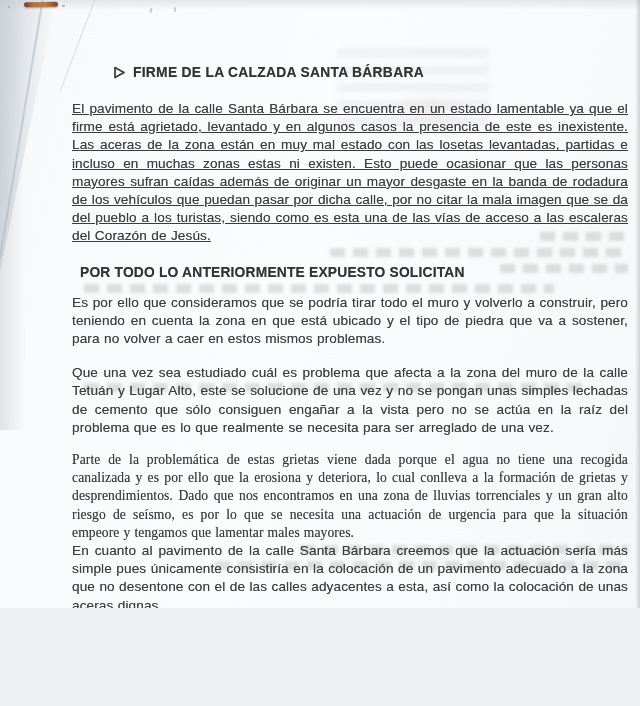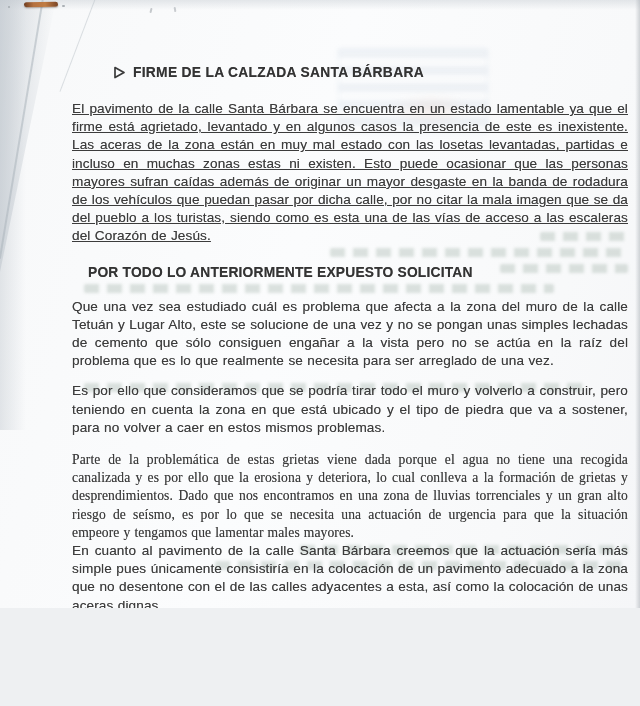--- a/index.html
+++ b/index.html
@@ -119,21 +119,21 @@
     position: absolute; left: 41px; top: 2px;
     width: 13px; height: 13px; display: inline-block;
   }
   .bullet svg { display: block; }
   p.body-p {
     margin: 0; text-align: justify;
     word-spacing: .5px; letter-spacing: .1px;
   }
   p.intro   { margin-top: 18px; text-decoration: underline; }
   h2.solicitan {
-    margin: 18px 0 0 16px;
+    margin: 18px 0 0 8px;
     font-size: 13.8px; font-weight: 700; letter-spacing: .2px;
     line-height: 18px; color: #333;
   }
   p.r0 { margin-top: 16px; }
   p.r1 { margin-top: 12px; }
   p.r2 { margin-top: 14px; font-family: Liberation Serif, serif; }
   p.r3 { }
   .dateline {
     margin-top: 19px; text-align: right;
     font-size: 12px;
@@ -180,20 +180,20 @@
           <path d="M2 1.5 L11 6.5 L2 11.5 Z" fill="none" stroke="#3a3a3a" stroke-width="1.7" stroke-linejoin="round"></path>
         </svg>
       </span>
       <span>FIRME DE LA CALZADA SANTA BÁRBARA</span>
     </h1>
 
     <p class="body-p intro">El pavimento de la calle Santa Bárbara se encuentra en un estado lamentable ya que el firme está agrietado, levantado y en algunos casos la presencia de este es inexistente. Las aceras de la zona están en muy mal estado con las losetas levantadas, partidas e incluso en muchas zonas estas ni existen. Esto puede ocasionar que las personas mayores sufran caídas además de originar un mayor desgaste en la banda de rodadura de los vehículos que puedan pasar por dicha calle, por no citar la mala imagen que se da del pueblo a los turistas, siendo como es esta una de las vías de acceso a las escaleras del Corazón de Jesús.</p>
 
     <h2 class="solicitan">POR TODO LO ANTERIORMENTE EXPUESTO SOLICITAN</h2>
 
+    <p class="body-p r1">Es por ello que consideramos que se podría tirar todo el muro y volverlo a construir, pero teniendo en cuenta la zona en que está ubicado y el tipo de piedra que va a sostener, para no volver a caer en estos mismos problemas.</p>
     <p class="body-p r0">Que una vez sea estudiado cuál es problema que afecta a la zona del muro de la calle Tetuán y Lugar Alto, este se solucione de una vez y no se pongan unas simples lechadas de cemento que sólo consiguen engañar a la vista pero no se actúa en la raíz del problema que es lo que realmente se necesita para ser arreglado de una vez.</p>
-    <p class="body-p r1">Es por ello que consideramos que se podría tirar todo el muro y volverlo a construir, pero teniendo en cuenta la zona en que está ubicado y el tipo de piedra que va a sostener, para no volver a caer en estos mismos problemas.</p>
     <p class="body-p r2">Parte de la problemática de estas grietas viene dada porque el agua no tiene una recogida canalizada y es por ello que la erosiona y deteriora, lo cual conlleva a la formación de grietas y desprendimientos. Dado que nos encontramos en una zona de lluvias torrenciales y un gran alto riesgo de seísmo, es por lo que se necesita una actuación de urgencia para que la situación empeore y tengamos que lamentar males mayores.</p>
     <p class="body-p r3">En cuanto al pavimento de la calle Santa Bárbara creemos que la actuación sería más simple pues únicamente consistiría en la colocación de un pavimento adecuado a la zona que no desentone con el de las calles adyacentes a esta, así como la colocación de unas aceras dignas.</p>
 
     <div class="dateline">Abanilla, 1 de septiembre de 2009</div>
   </main>
 </div>
 
 </body></html>

